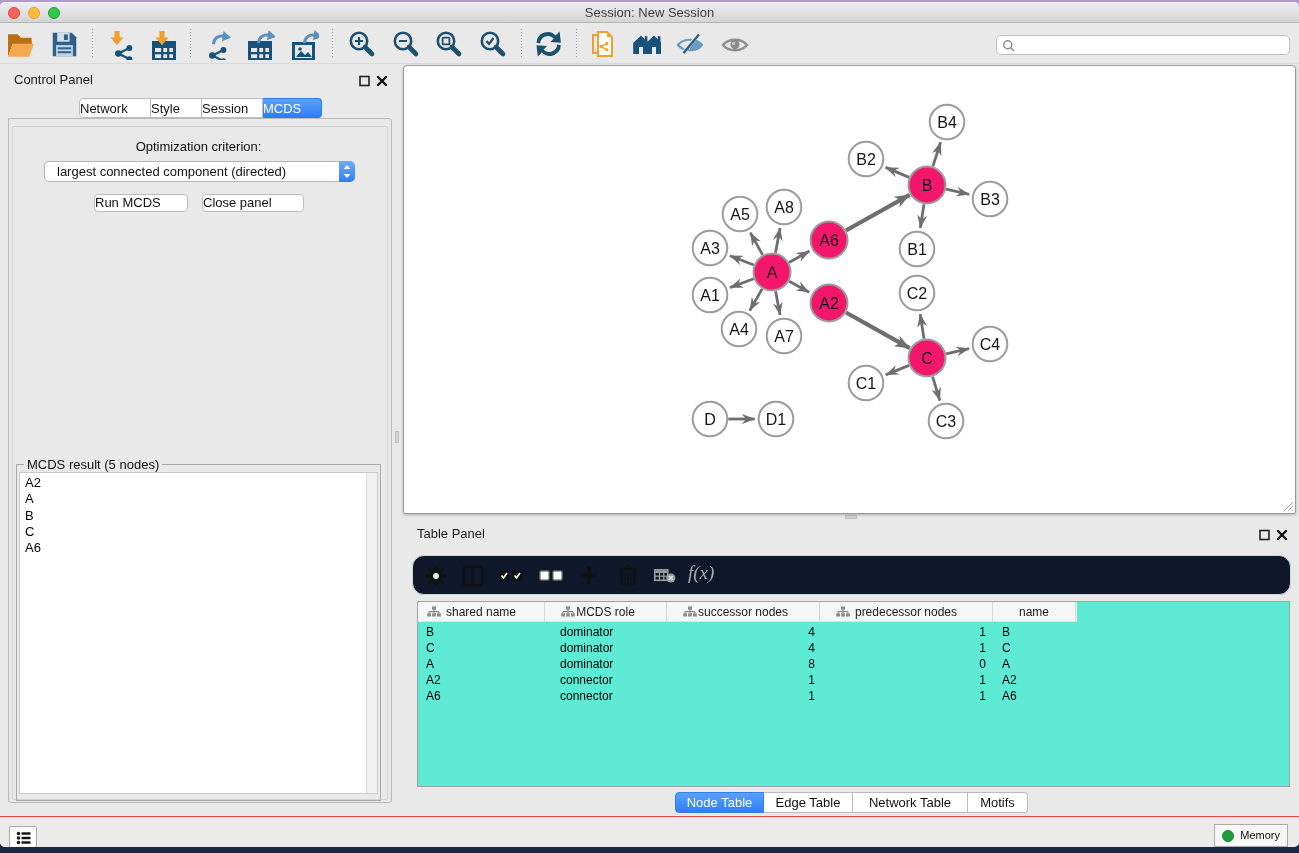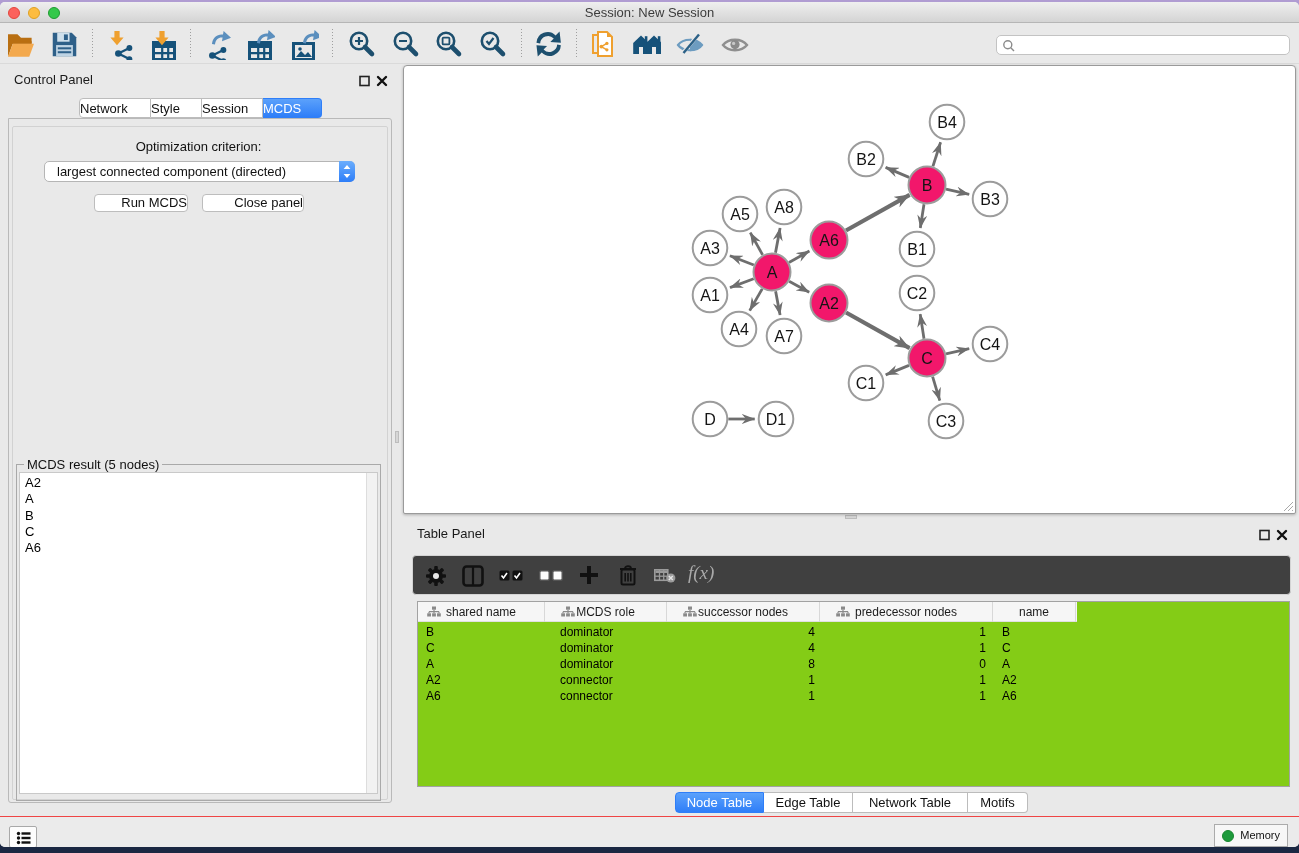--- a/index.html
+++ b/index.html
@@ -18,36 +18,36 @@
 .wbtn{position:absolute}
 #cp-tabs{position:absolute;left:79px;top:96px;height:20px;display:flex;font-size:13px}
 #cp-tabs .tab{height:20px;line-height:19px;text-align:left;background:#fff;border:1px solid #bcbcbc;border-left:none;color:#111}
 #cp-tabs .tab:first-child{border-left:1px solid #bcbcbc;border-radius:4px 0 0 4px}
 #cp-tabs .tab.sel{background:linear-gradient(#5ba1fb,#2e7ef8);color:#fff;border-color:#2e7ef8;border-radius:0 4px 4px 0}
 #cp-box{position:absolute;left:8px;top:116px;width:384px;height:685px;border:1px solid #b9b9b9;background:#e9e9e9;border-radius:0 3px 3px 3px}
 #cp-inner{position:absolute;left:3px;top:7px;width:376px;height:674px;border:1px solid #d2d2d2;background:#e9e9e9;border-radius:2px}
 #opt-label{position:absolute;left:0;top:137px;width:397px;text-align:center;font-size:13px;color:#111}
 #dropdown{position:absolute;left:44px;top:159px;width:311px;height:21px;background:#fff;border:1px solid #b5b5b5;border-radius:5px;font-size:13px;line-height:19px;color:#111;padding-left:12px}
 #dd-btn{position:absolute;right:-1px;top:-1px;width:16px;height:21px;background:linear-gradient(#6aadfd,#2e7ef8);border-radius:0 5px 5px 0}
-.btn{position:absolute;height:18px;background:#fff;border:1px solid #bdbdbd;border-radius:4px;font-size:13px;text-align:right;color:#111;line-height:16px}
+.btn{position:absolute;height:18px;background:#fff;border:1px solid #bdbdbd;border-radius:4px;font-size:13px;text-align:left;color:#111;line-height:16px}
 #mcds-box{position:absolute;left:16px;top:462px;width:365px;height:337px;border:1px solid #a9a9a9}
 #mcds-label{position:absolute;left:7px;top:-8px;background:#e9e9e9;padding:0 3px;font-size:13px;color:#111}
 #mcds-list{position:absolute;left:2px;top:7px;width:359px;height:322px;background:#fff;border:1px solid #c9c9c9;font-size:13px;color:#000;line-height:16.3px;padding:2px 0 0 5px}
 #mcds-sb{position:absolute;right:3px;top:8px;width:11px;height:320px;background:#f2f2f2;border-left:1px solid #ddd}
 
 #nw{position:absolute;left:403px;top:63px;width:893px;height:449px;background:#fff;border:1px solid #9a9a9a;border-radius:4px 4px 2px 2px;box-shadow:0 1px 3px rgba(0,0,0,.25)}
 #nw-title{position:absolute;left:0;top:0;right:0;height:21px;background:linear-gradient(#f0f0f0,#d3d3d3);border-bottom:1px solid #a8a8a8;border-radius:4px 4px 0 0}
 #nw-title .t{position:absolute;left:0;right:0;top:3px;text-align:center;font-size:13px;color:#303030}
 .graph{position:absolute;left:-1px;top:21px}
 .nl{font-size:16px;fill:#141414;font-family:"Liberation Sans",sans-serif}
 #grip{position:absolute;right:1px;bottom:1px;width:12px;height:12px}
 
 #tp-title{position:absolute;left:417px;top:524px;font-size:13px;color:#1a1a1a}
-#tp-toolbar{position:absolute;left:412px;top:553px;width:879px;height:40px;background:#404040;border:1px solid #d4d4d4;border-radius:4px}
-#tbl{position:absolute;left:417px;top:599px;width:873px;height:186px;background:#84cc16;border:1px solid #a2a2a2}
+#tp-toolbar{position:absolute;left:412px;top:553px;width:879px;height:40px;background:#0f172a;border:1px solid #d4d4d4;border-radius:12px}
+#tbl{position:absolute;left:417px;top:599px;width:873px;height:186px;background:#5eead4;border:1px solid #a2a2a2}
 #tbl-head{position:absolute;left:0;top:0;width:659px;height:20px;background:#f6f6f6;border-bottom:1px solid #e0e0e0;font-size:12px;color:#1c1c1c}
 .hcol{position:absolute;top:0;height:20px;line-height:20px;text-align:center;border-right:1px solid #d8d8d8}
 .hic{position:absolute;top:5px}
 .cell{position:absolute;font-size:12px;color:#000;height:16px;line-height:16px}
 
 #bt{position:absolute;left:675px;top:790px;height:21px;display:flex;font-size:13px}
 #bt .tab{height:21px;line-height:20px;text-align:center;background:#fff;border:1px solid #bcbcbc;border-left:none;color:#111}
 #bt .tab:first-child{border-left:1px solid #2e7ef8;border-radius:4px 0 0 4px;background:linear-gradient(#5ba1fb,#2e7ef8);color:#fff;border-color:#2e7ef8}
 #bt .tab:last-child{border-radius:0 4px 4px 0}
 

